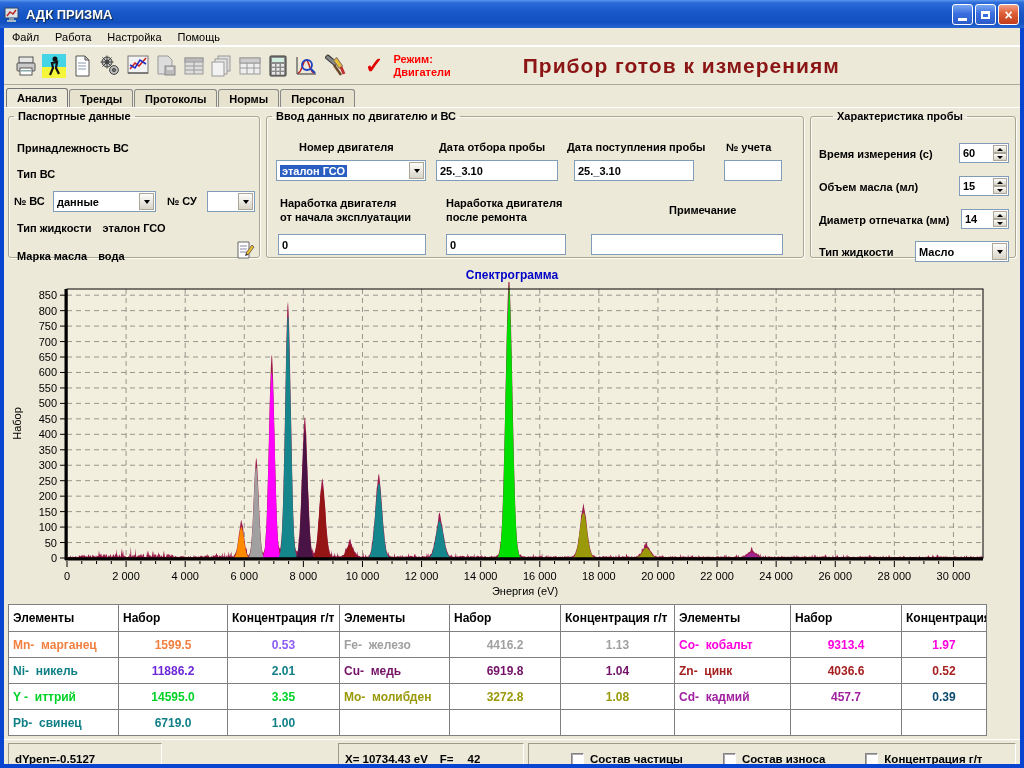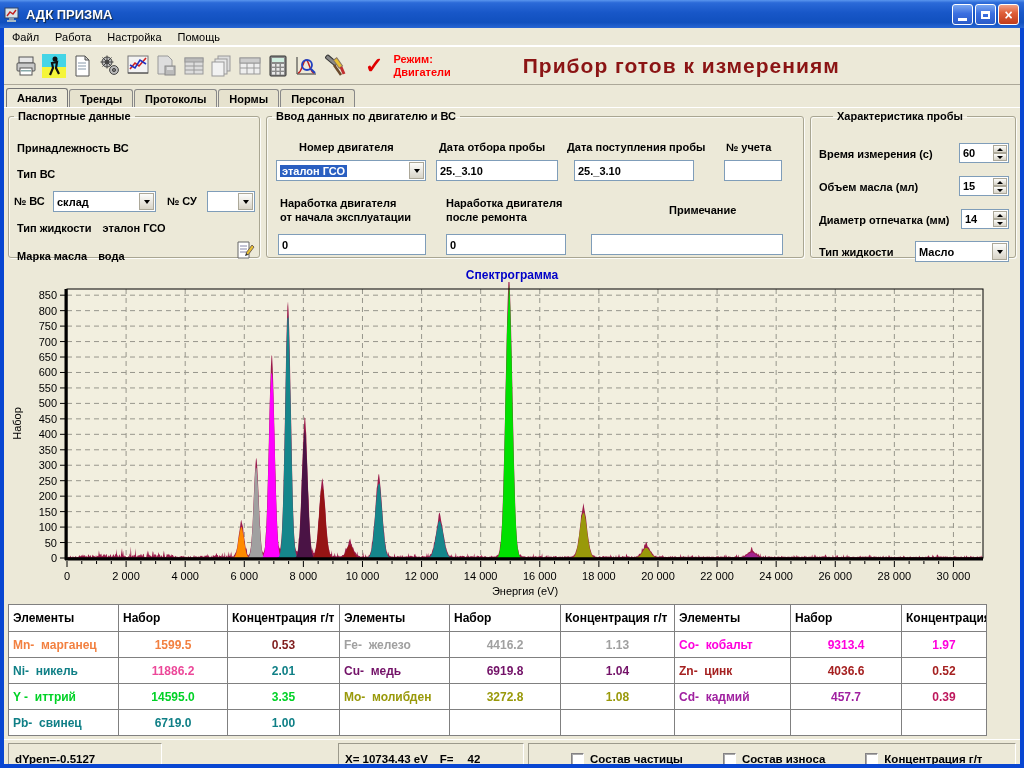--- a/index.html
+++ b/index.html
@@ -258,21 +258,21 @@
   </div>
 
   <div class="mainpanel"></div>
 
   <fieldset style="left:8px;top:110px;width:252px;height:148px;">
     <legend>Паспортные данные</legend>
     <span class="lbl" style="left:8px;top:20px;">Принадлежность ВС</span>
     <span class="lbl" style="left:8px;top:46px;">Тип ВС</span>
     <span class="lbl" style="left:5px;top:73px;">№ ВС</span>
     <div class="field combo" style="left:44px;top:69px;width:103px;">
-      <span>склад</span>
+      <span>данные</span>
       <span class="arrowbtn">
           <span class="tri-dn"></span>
         </span>
     </div>
     <span class="lbl" style="left:158px;top:73px;">№ СУ</span>
     <div class="field combo" style="left:198px;top:69px;width:48px;">
       <span></span>
       <span class="arrowbtn">
           <span class="tri-dn"></span>
         </span>
@@ -557,23 +557,23 @@
       <text x="13" y="141.5" text-anchor="middle" font-size="11" transform="rotate(-90 13 141.5)">Набор</text>
     </svg>
 
   <div class="results" id="results-table">
       <div class="tgroup" style="width: 330px; grid-template-columns: 109px 108px 111px; grid-template-rows: 26px 25px 25px 25px 25px;">
         <div class="tcell th">Элементы</div>
         <div class="tcell th">Набор</div>
         <div class="tcell th">Концентрация г/т</div>
         <div class="tcell " style="color: rgb(242, 128, 64);">Mn-&nbsp;&nbsp;марганец</div>
         <div class="tcell c" style="color: rgb(242, 128, 64);">1599.5</div>
-        <div class="tcell c" style="color: #7f1d1d;">0.53</div>
+        <div class="tcell c" style="color: #8b5cf6;">0.53</div>
         <div class="tcell " style="color: rgb(15, 127, 134);">Ni-&nbsp;&nbsp;никель</div>
-        <div class="tcell c" style="color: #ec4899;">11886.2</div>
+        <div class="tcell c" style="color: #6d28d9;">11886.2</div>
         <div class="tcell c" style="color: rgb(15, 127, 134);">2.01</div>
         <div class="tcell " style="color: rgb(0, 210, 38);">Y -&nbsp;&nbsp;иттрий</div>
         <div class="tcell c" style="color: rgb(0, 210, 38);">14595.0</div>
         <div class="tcell c" style="color: rgb(0, 210, 38);">3.35</div>
         <div class="tcell " style="color: rgb(15, 127, 134);">Pb-&nbsp;&nbsp;свинец</div>
         <div class="tcell c" style="color: rgb(15, 127, 134);">6719.0</div>
         <div class="tcell c" style="color: rgb(15, 127, 134);">1.00</div>
       </div>
       <div class="tgroup" style="width: 334px; grid-template-columns: 109px 110px 113px; grid-template-rows: 26px 25px 25px 25px 25px;">
         <div class="tcell th">Элементы</div>
@@ -597,21 +597,21 @@
         <div class="tcell th">Набор</div>
         <div class="tcell th">Концентрация г/т</div>
         <div class="tcell " style="color: rgb(255, 0, 221);">Co-&nbsp;&nbsp;кобальт</div>
         <div class="tcell c" style="color: rgb(255, 0, 221);">9313.4</div>
         <div class="tcell c" style="color: rgb(255, 0, 221);">1.97</div>
         <div class="tcell " style="color: rgb(165, 32, 32);">Zn-&nbsp;&nbsp;цинк</div>
         <div class="tcell c" style="color: rgb(165, 32, 32);">4036.6</div>
         <div class="tcell c" style="color: rgb(165, 32, 32);">0.52</div>
         <div class="tcell " style="color: rgb(160, 32, 160);">Cd-&nbsp;&nbsp;кадмий</div>
         <div class="tcell c" style="color: rgb(160, 32, 160);">457.7</div>
-        <div class="tcell c" style="color: #be185d;">0.39</div>
+        <div class="tcell c" style="color: #0c4a6e;">0.39</div>
         <div class="tcell " style="color: rgb(0, 0, 0);"></div>
         <div class="tcell c" style="color: rgb(0, 0, 0);"></div>
         <div class="tcell c" style="color: rgb(0, 0, 0);"></div>
       </div>
     </div>
 
   <div class="statusbar">
     <div class="spanel" style="left:4px;width:154px;">
       <span>dYpen=-0.5127</span>
     </div>

